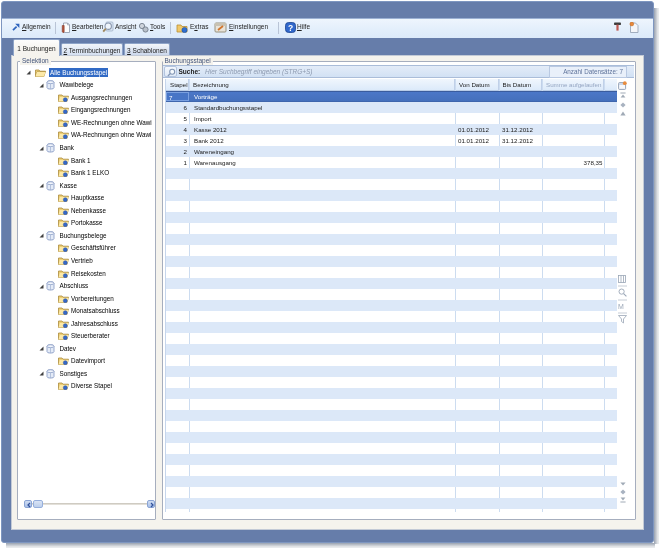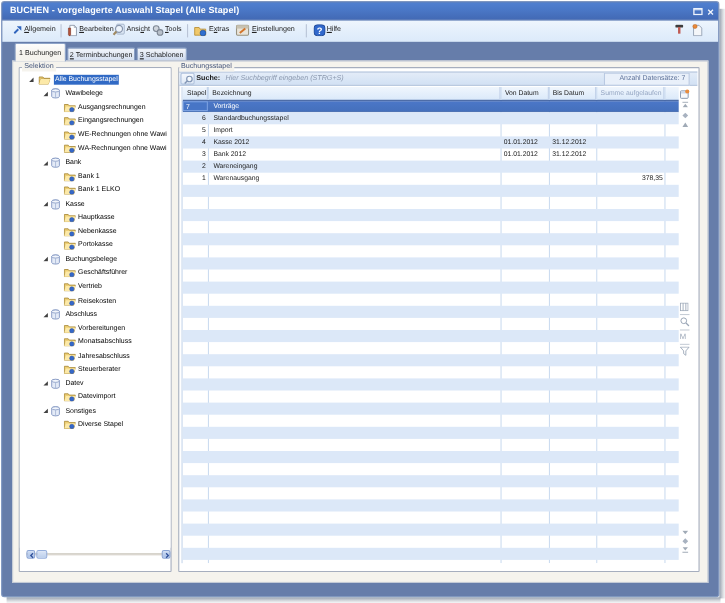--- a/index.html
+++ b/index.html
@@ -78,29 +78,20 @@
 
 
 .isvg { position:absolute; }
 </style>
 </head>
 <body>
 <div id="stage">
   <div id="shadR"></div>
     <div id="shadB"></div>
   <div id="win">
-    <div id="title">BUCHEN - vorgelagerte Auswahl Stapel (Alle Stapel)
-      <svg id="btnRestore" viewBox="0 0 9 7">
-          <rect x="0.8" y="0.8" width="7.4" height="5.4" fill="none" stroke="#eef3fc" stroke-width="1.2"></rect>
-          <path d="M0.8 1.8 h7.4" stroke="#eef3fc" stroke-width="1"></path>
-        </svg>
-      <svg id="btnClose" viewBox="0 0 6 6">
-          <path d="M0.8 0.8 L5.2 5.2 M5.2 0.8 L0.8 5.2" stroke="#eef3fc" stroke-width="1.2"></path>
-        </svg>
-    </div>
     <div id="toolbar"></div>
   </div>
 
   <svg class="isvg" style="left:12px;top:23px" width="8" height="8" viewBox="0 0 8 8">
       <path d="M1 7.2 L4.6 3.6" stroke="#2f64bd" stroke-width="1.7" fill="none"></path>
       <path d="M3.2 0.8 H7.4 V5 Z" fill="#2f64bd"></path>
     </svg>
   <div class="mi" style="left:22px"><u>A</u>llgemein</div>
   <div class="msep" style="left:55px"></div>
   <svg class="isvg" style="left:61px;top:22px" width="9" height="11" viewBox="0 0 9 11">

